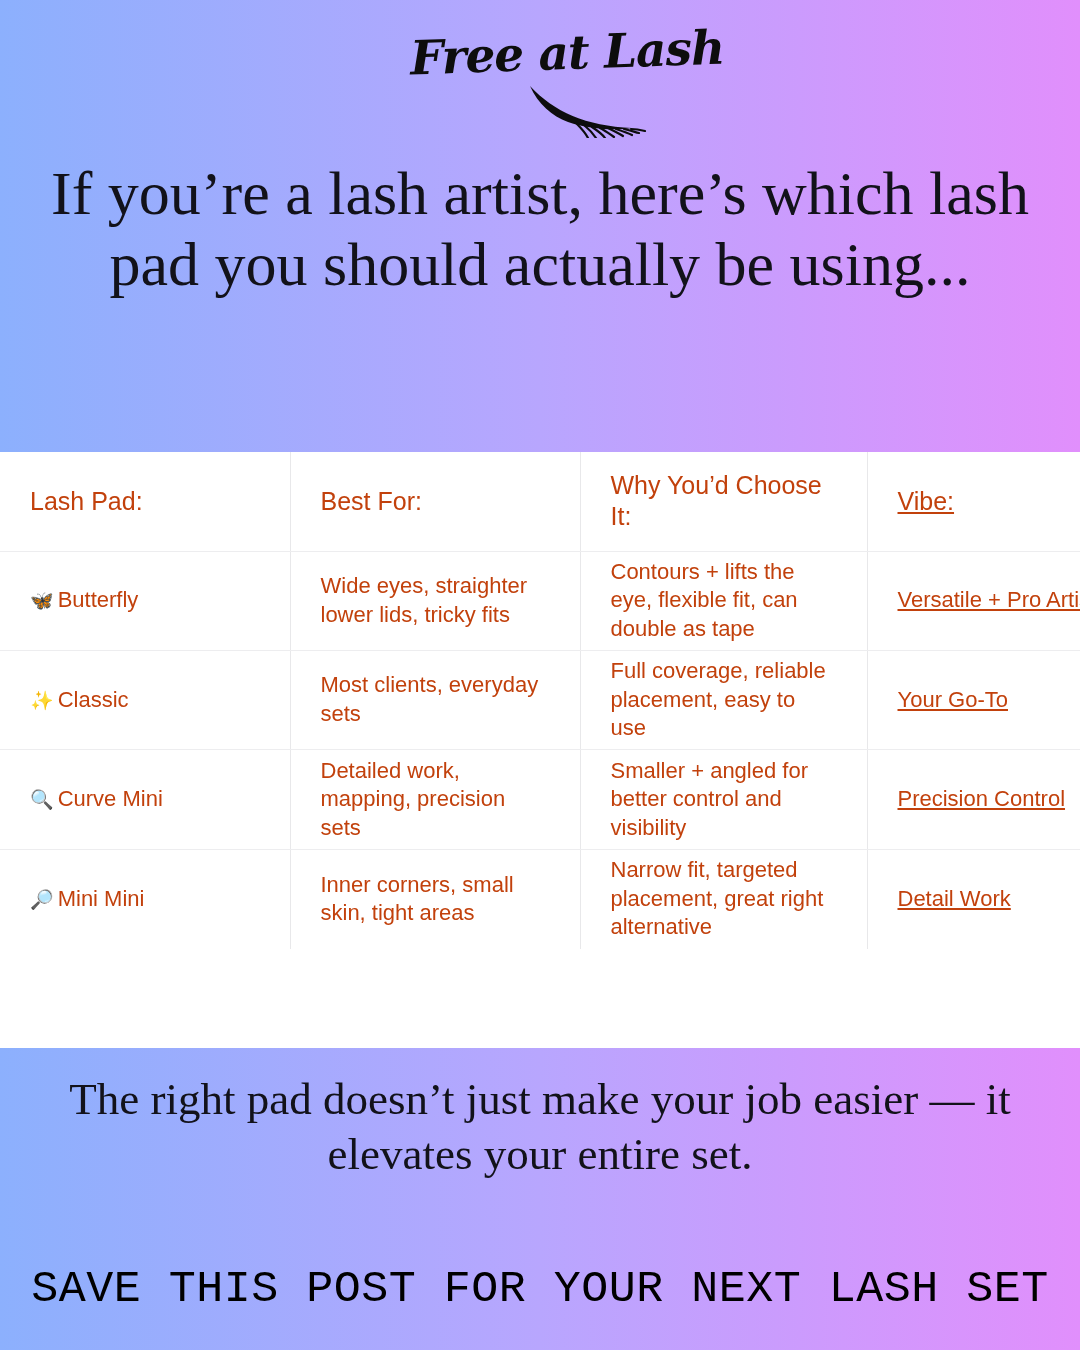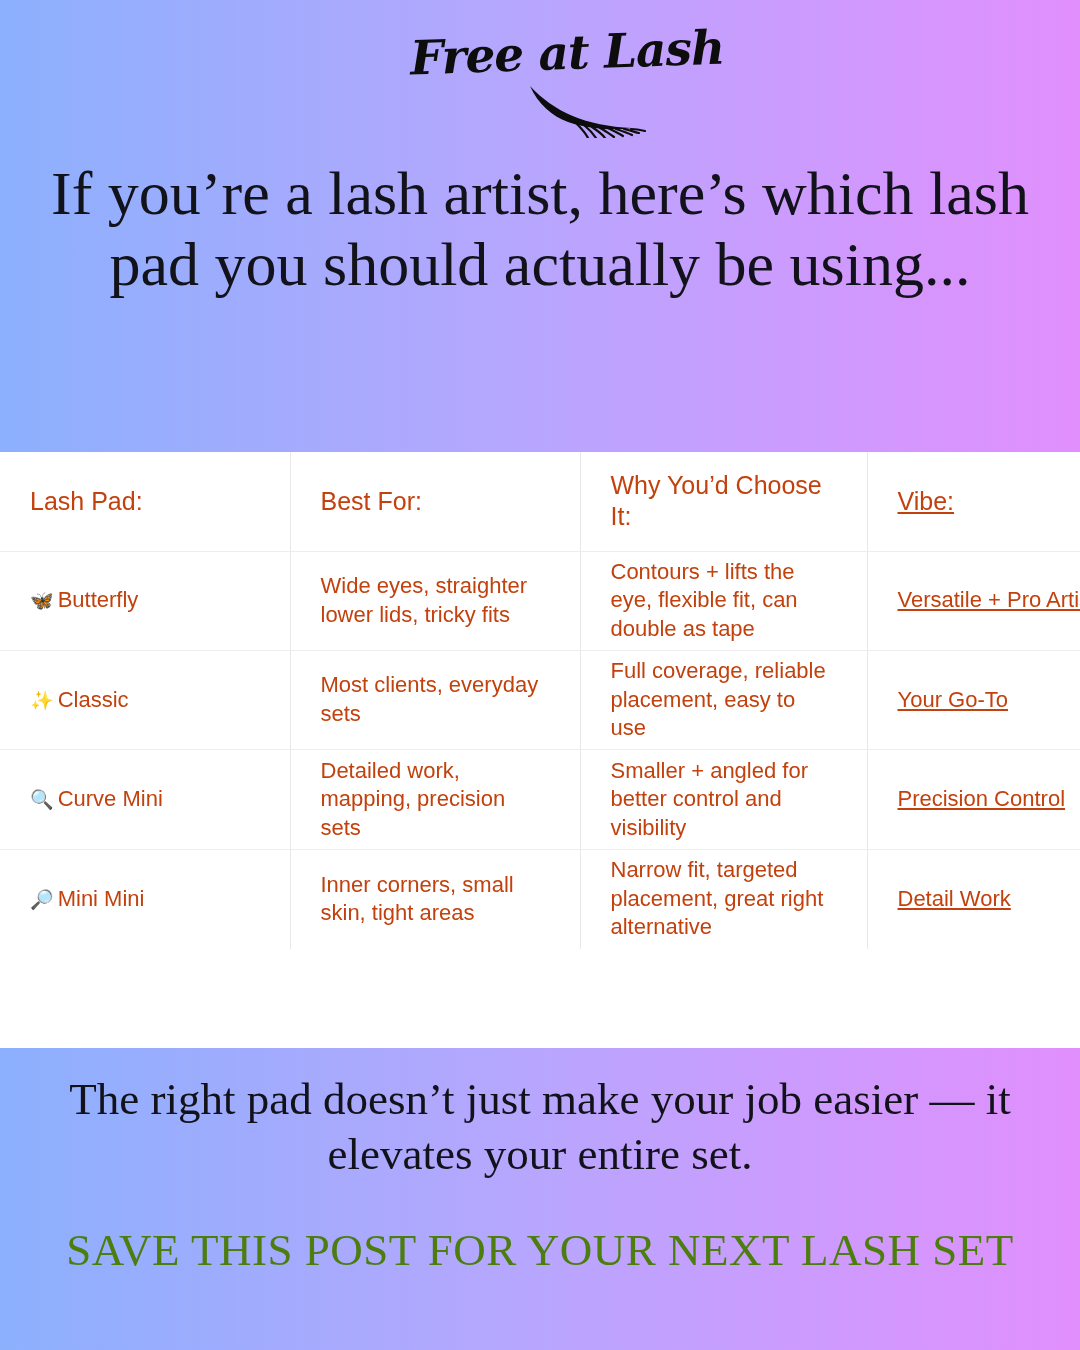--- a/index.html
+++ b/index.html
@@ -107,33 +107,34 @@
   
   .footer {
     position: absolute;
     left: 0;
     top: 1048px;
     width: 1080px;
     height: 302px;
     display: flex;
     flex-direction: column;
     align-items: center;
+    gap: 40px;
   }
   .tagline {
     font-family: "Liberation Serif", serif;
     font-size: 45px;
     line-height: 1.22;
     color: #12121a;
     text-align: center;
     padding: 24px 46px 0 46px;
   }
   .cta {
-    font-family: Liberation Serif, serif;
+    font-family: Liberation Mono, monospace;
     font-size: 45px;
-    color: #4d7c0f;
+    color: #000000;
     text-align: right;
     margin-top: 42px;
     letter-spacing: 0.5px;
   }
 </style>
 </head>
 <body>
 
 <div class="logo-wrap">
   <div class="logo-inner">

